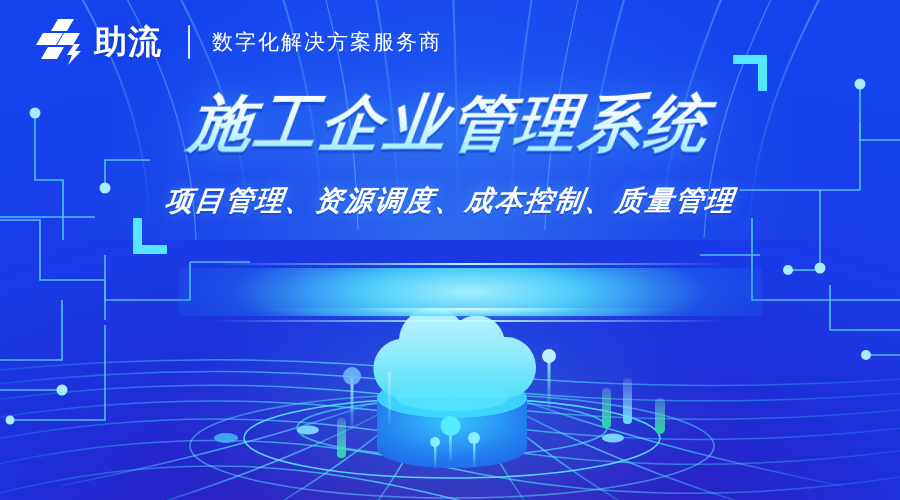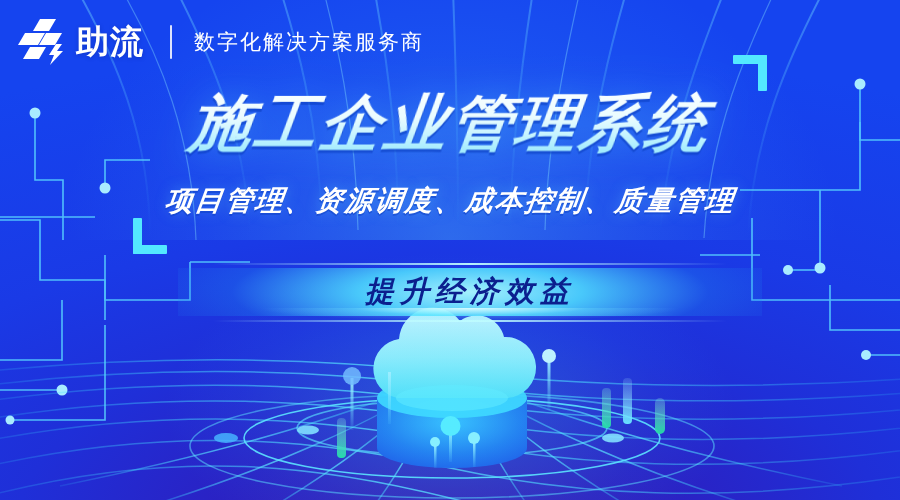--- a/index.html
+++ b/index.html
@@ -27,21 +27,21 @@
   .bracket{ position:absolute; }
   .bracket i{ position:absolute; background:#53e8ff; display:block; border-radius:1px;}
   .br-tr{ left:733px; top:55px; width:34px; height:36px; }
   .br-tr i.h{ left:0; top:0; width:34px; height:9px; }
   .br-tr i.v{ right:0; top:0; width:9px; height:36px; }
   .br-bl{ left:133px; top:218px; width:34px; height:36px; }
   .br-bl i.v{ left:0; top:0; width:9px; height:36px; }
   .br-bl i.h{ left:0; bottom:0; width:34px; height:9px; }
 
   
-  .header{ position:absolute; left:16px; top:14px; display:flex; align-items:center; height:56px; }
+  .header{ position:absolute; left:34px; top:14px; display:flex; align-items:center; height:56px; }
   .logo-mark{ position:relative; width:54px; height:50px; flex:none; }
   .logo-word{ color:#fff; font-size:33px; font-weight:700; letter-spacing:1px; margin-left:6px;
               text-shadow:0 1px 4px rgba(0,20,90,.25); }
   .divider{ width:2px; height:34px; background:rgba(255,255,255,.85); margin:0 22px 0 26px; border-radius:1px;}
   .tagline-top{ color:#fff; font-size:21px; font-weight:400; letter-spacing:2px; }
 
   
   .title{
     position:absolute; left:0; right:0; top:82px; text-align:center;
     font-size:62px; font-weight:900; letter-spacing:3px; font-style:italic;
@@ -278,15 +278,14 @@
     <div class="logo-word">助流</div>
     <div class="divider"></div>
     <div class="tagline-top">数字化解决方案服务商</div>
   </div>
 
   <div class="title">施工企业管理系统</div>
   <div class="subtitle">项目管理、资源调度、成本控制、质量管理</div>
 
   <div class="band"></div>
   <div class="band-underglow"></div>
-  <div class="band-text">提升经济效益</div>
 
 </div>
 
 </body></html>

